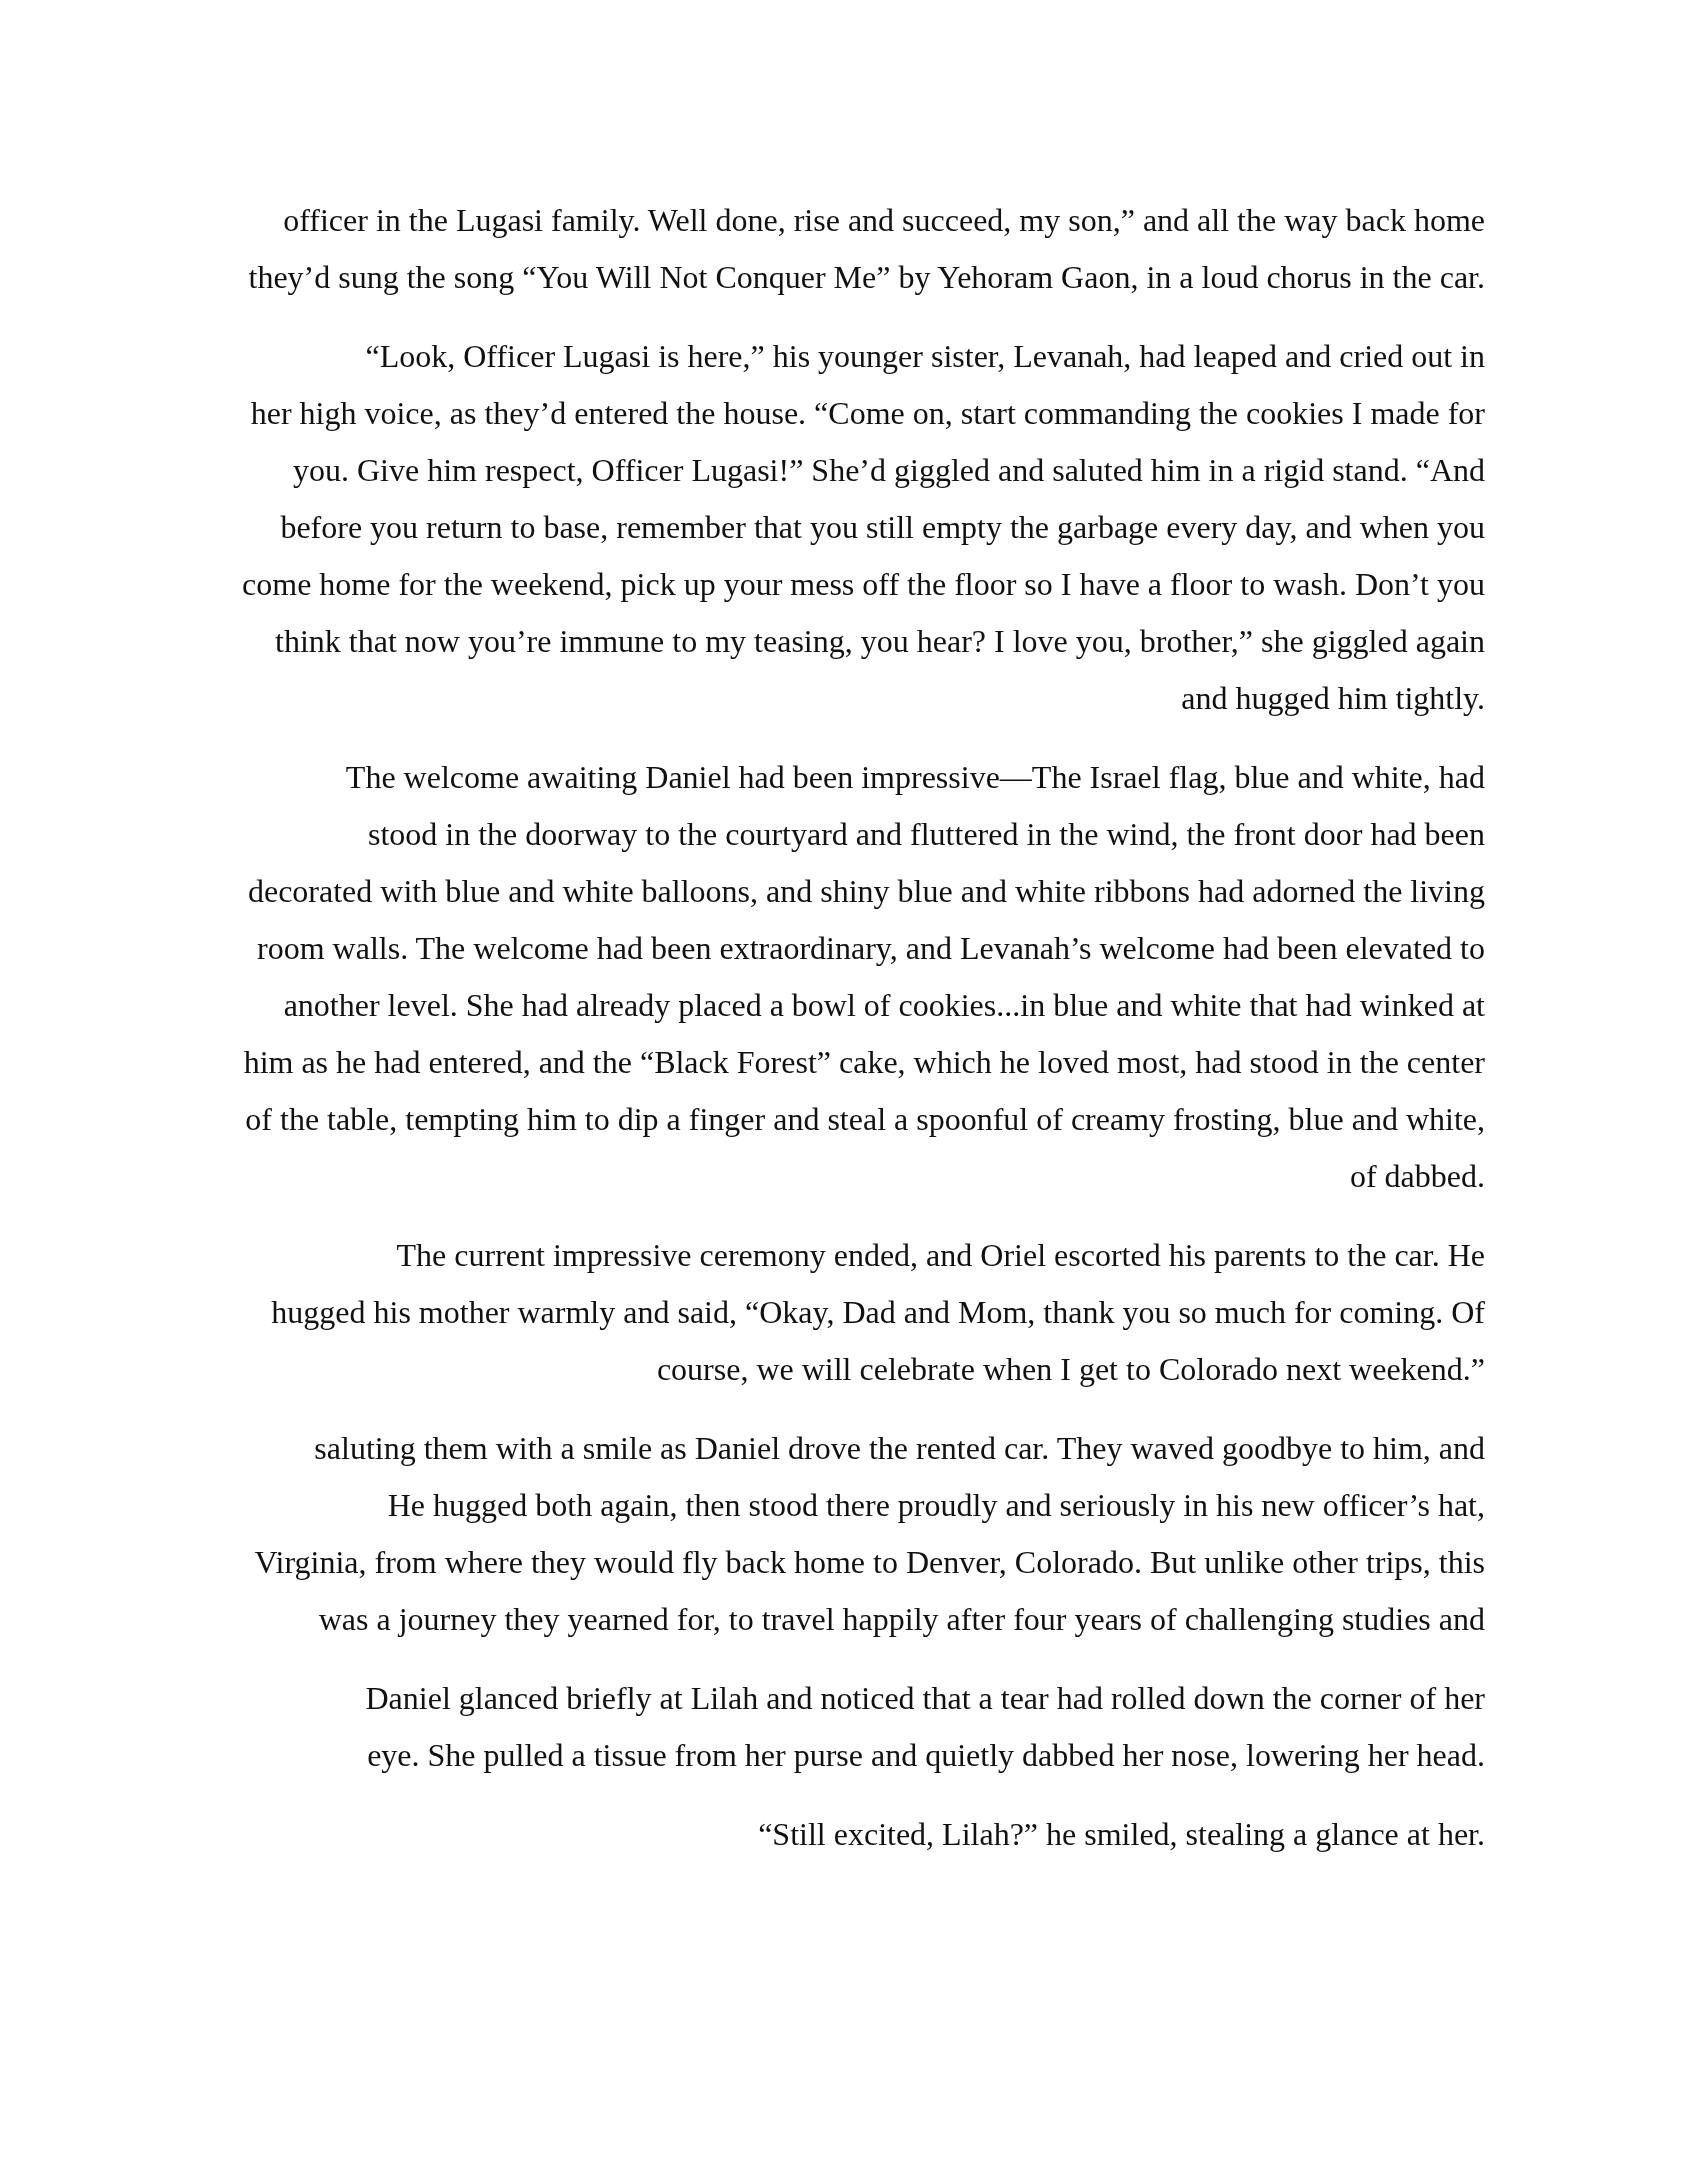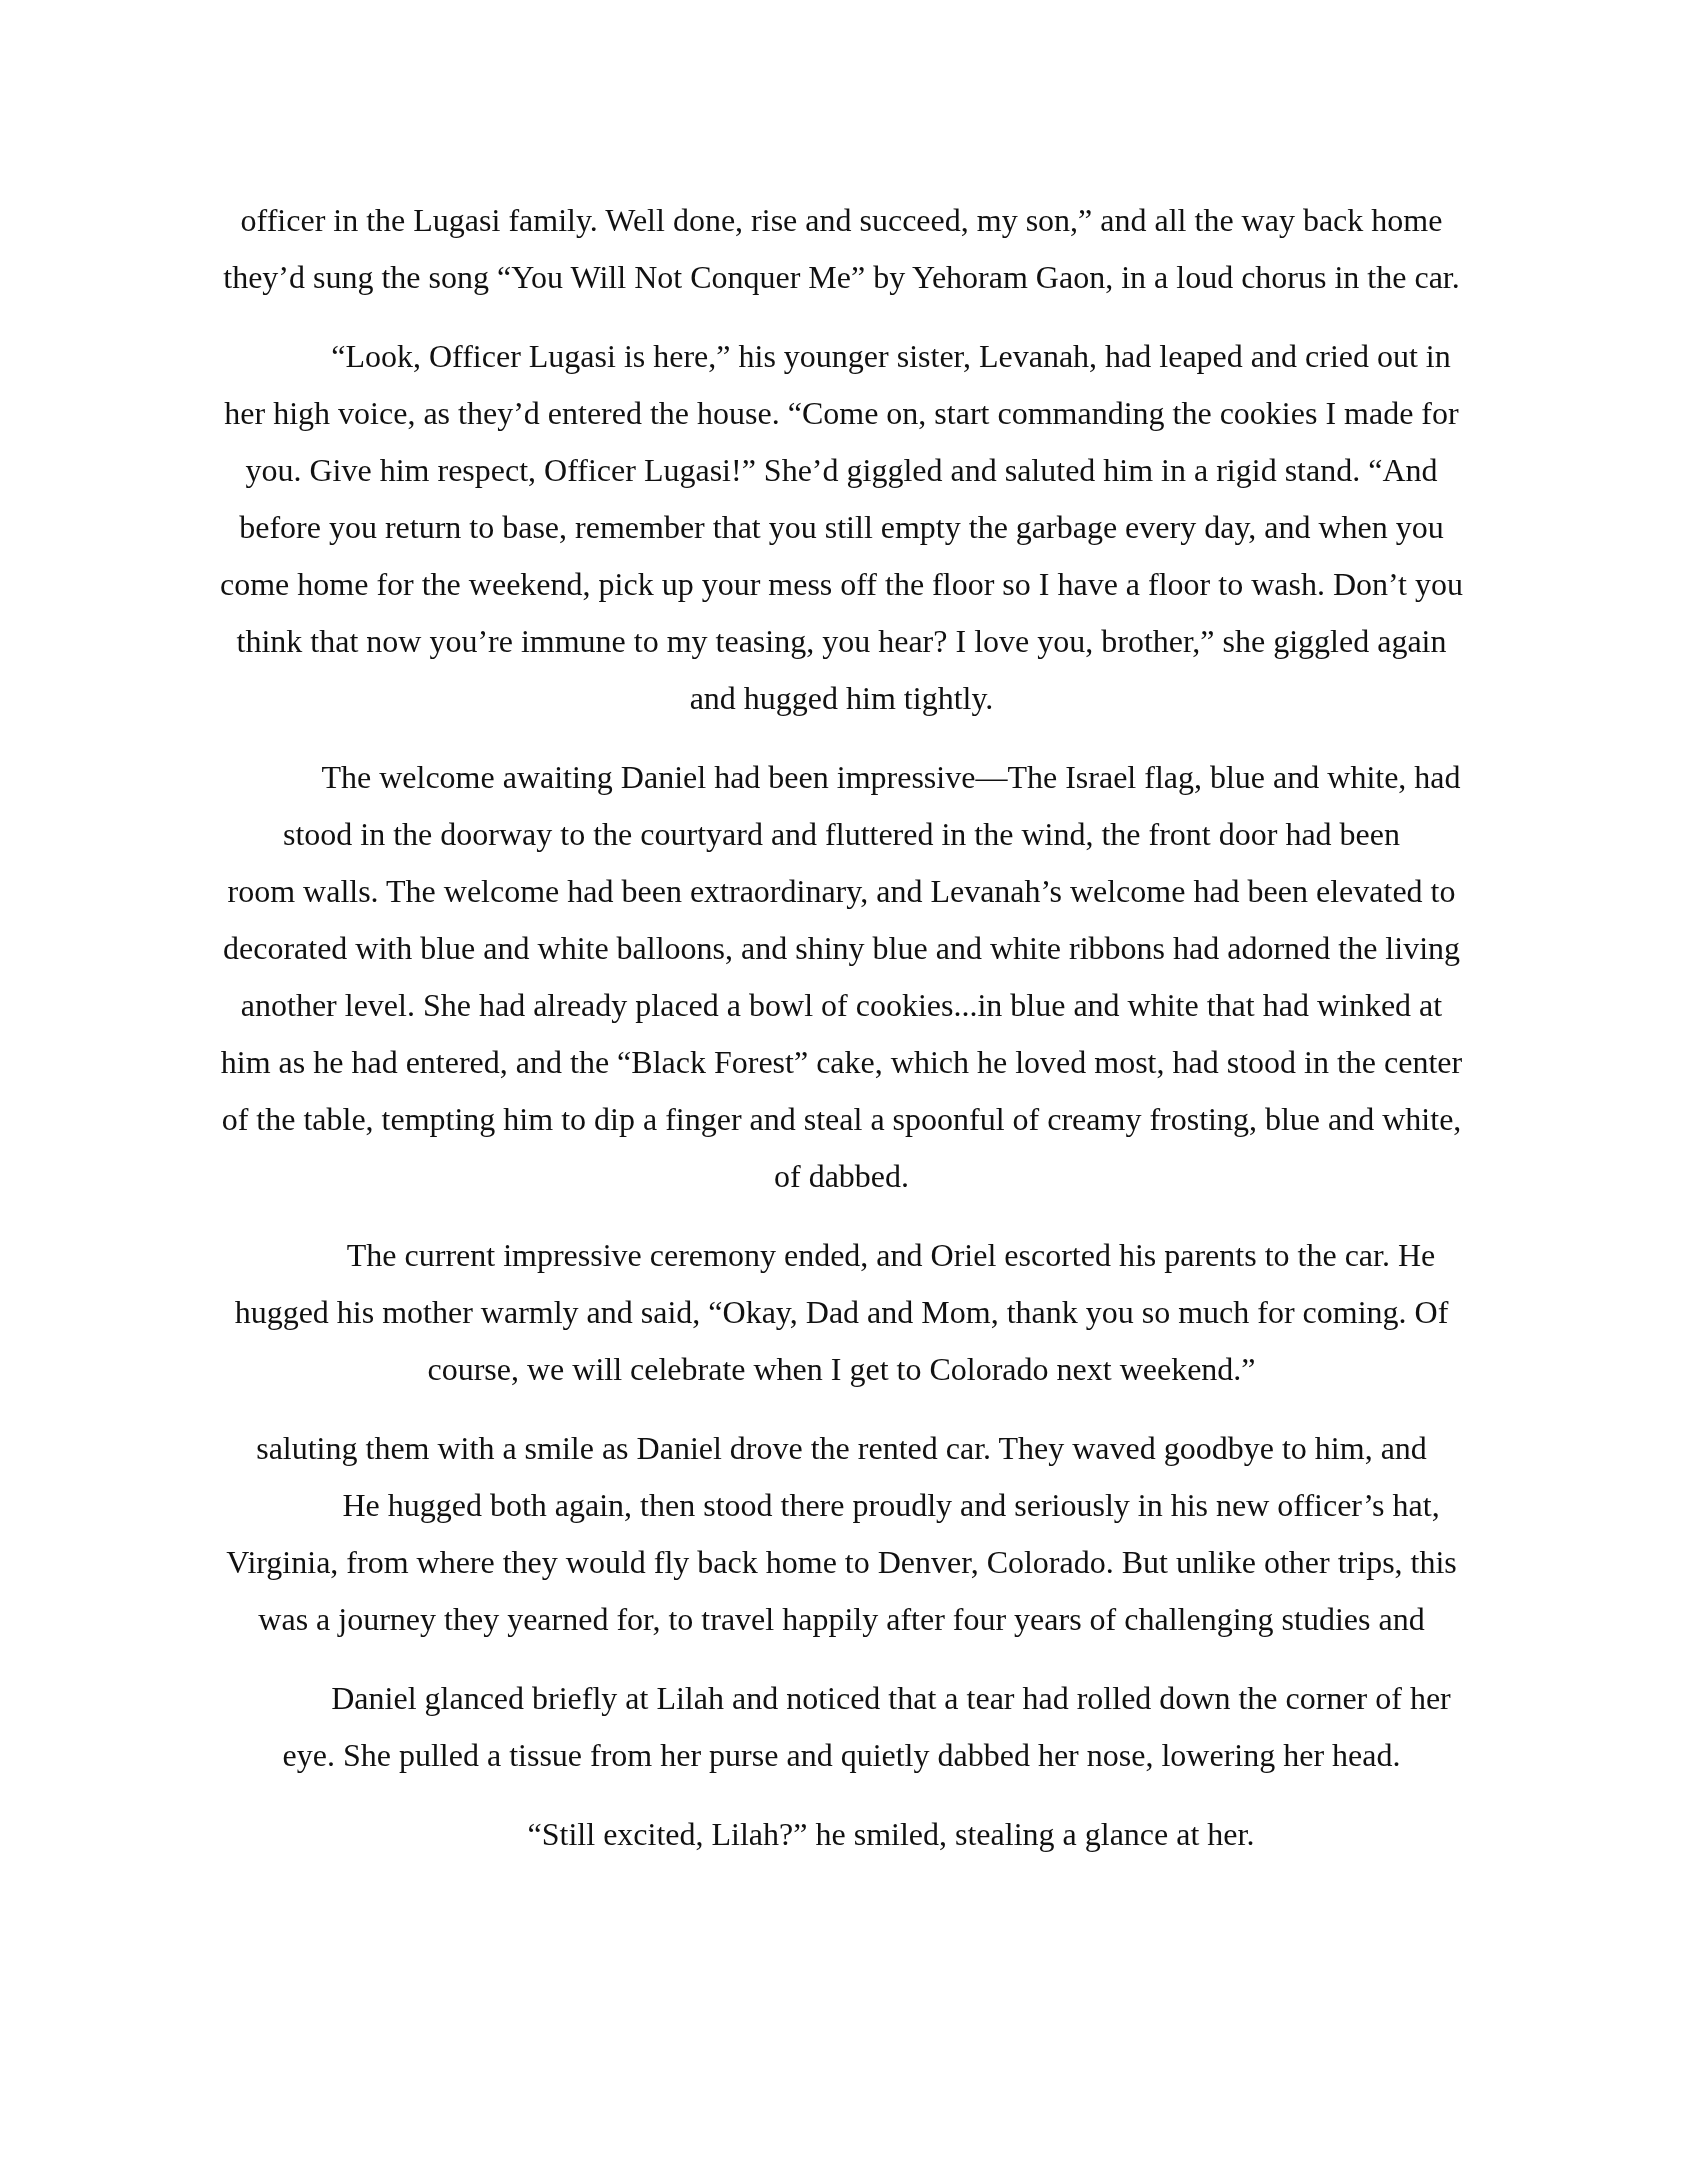--- a/index.html
+++ b/index.html
@@ -19,21 +19,21 @@
       top: 192px;
       width: 1287px;
       font-family: "Liberation Serif", "DejaVu Serif", serif;
       font-size: 32px;
       line-height: 57px;
       color: #111111;
     }
     .para {
       margin: 0 0 22px 0;
       padding: 0;
-      text-align: center;
+      text-align: right;
       white-space: normal;
     }
     .para.indent {
       text-indent: 99px;
     }
     .line {
       display: block;
       white-space: nowrap;
     }
   </style>
@@ -53,22 +53,22 @@
     <span class="line" style="text-indent:0">you. Give him respect, Officer Lugasi!” She’d giggled and saluted him in a rigid stand. “And</span>
     <span class="line" style="text-indent:0">before you return to base, remember that you still empty the garbage every day, and when you</span>
     <span class="line" style="text-indent:0">come home for the weekend, pick up your mess off the floor so I have a floor to wash. Don’t you</span>
     <span class="line" style="text-indent:0">think that now you’re immune to my teasing, you hear? I love you, brother,” she giggled again</span>
     <span class="line" style="text-indent:0">and hugged him tightly.</span>
   </p>
 
   <p class="para indent">
     <span class="line">The welcome awaiting Daniel had been impressive—The Israel flag, blue and white, had</span>
     <span class="line" style="text-indent:0">stood in the doorway to the courtyard and fluttered in the wind, the front door had been</span>
+    <span class="line" style="text-indent:0">decorated with blue and white balloons, and shiny blue and white ribbons had adorned the living</span>
     <span class="line" style="text-indent:0">room walls. The welcome had been extraordinary, and Levanah’s welcome had been elevated to</span>
-    <span class="line" style="text-indent:0">decorated with blue and white balloons, and shiny blue and white ribbons had adorned the living</span>
     <span class="line" style="text-indent:0">another level. She had already placed a bowl of cookies...in blue and white that had winked at</span>
     <span class="line" style="text-indent:0">him as he had entered, and the “Black Forest” cake, which he loved most, had stood in the center</span>
     <span class="line" style="text-indent:0">of the table, tempting him to dip a finger and steal a spoonful of creamy frosting, blue and white,</span>
     <span class="line" style="text-indent:0">of dabbed.</span>
   </p>
 
   <p class="para indent">
     <span class="line">The current impressive ceremony ended, and Oriel escorted his parents to the car. He</span>
     <span class="line" style="text-indent:0">hugged his mother warmly and said, “Okay, Dad and Mom, thank you so much for coming. Of</span>
     <span class="line" style="text-indent:0">course, we will celebrate when I get to Colorado next weekend.”</span>

